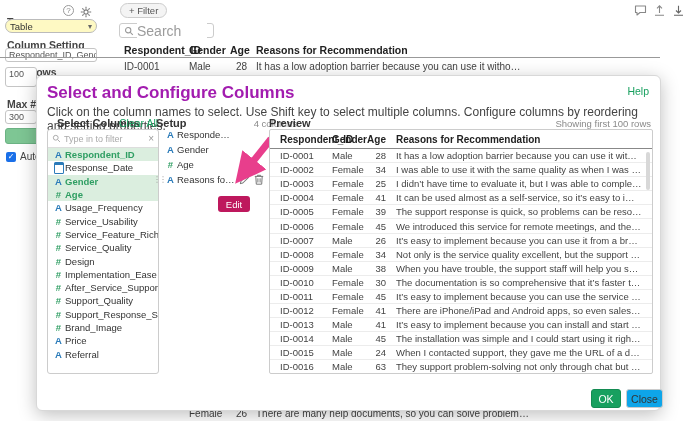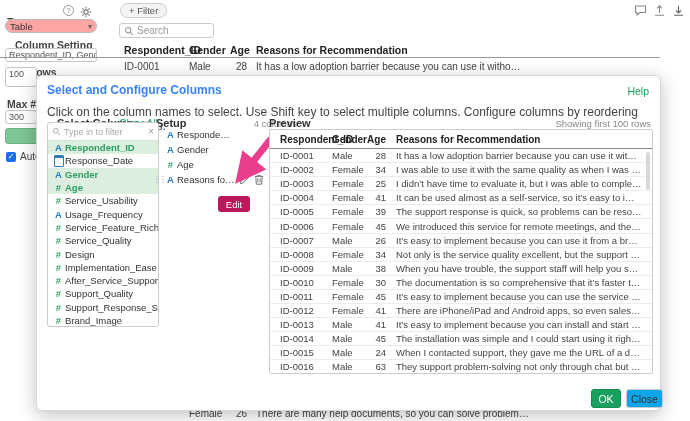--- a/index.html
+++ b/index.html
@@ -5,65 +5,65 @@
   * { box-sizing: border-box; margin: 0; padding: 0; }
   html,body { width:690px; height:421px; }
   body { font-family:"Liberation Sans", sans-serif; background:#fff; color:#333; overflow:hidden; }
   .stage { position:relative; width:690px; height:421px; background:#fff; overflow:hidden; }
 
   
   .lbl { font-size:10.5px; font-weight:bold; color:#444; }
   .sb-type-label { position:absolute; left:7px; top:16px; }
   .icon-q { position:absolute; left:63px; top:5px; width:11px; height:11px; border:1px solid #999; border-radius:50%; color:#888; font-size:8px; line-height:9px; text-align:center; }
   .icon-gear { position:absolute; left:80px; top:4px; width:12px; height:12px; }
-  .sb-select { position:absolute; left:5px; top:19px; width:92px; height:14px; border:1px solid #bbb; border-radius:7px; background:#fca5a5; font-size:9.5px; color:#333; padding:1px 4px; display:flex; align-items:center; justify-content:space-between; }
+  .sb-select { position:absolute; left:5px; top:19px; width:92px; height:14px; border:1px solid #bbb; border-radius:7px; background:#fef9c3; font-size:9.5px; color:#333; padding:1px 4px; display:flex; align-items:center; justify-content:space-between; }
   .sb-select .caret { color:#666; font-size:8px; }
-  .sb-colset-label { position:absolute; left:15px; top:39px; }
+  .sb-colset-label { position:absolute; left:7px; top:39px; }
   .sb-input { position:absolute; border:1px solid #c5c5c5; border-radius:3px; background:#fff; font-size:9px; color:#555; padding:1px 3px; line-height:11px; white-space:nowrap; overflow:hidden; }
   .sb-colset-input { left:5px; top:48px; width:92px; height:14px; }
   .sb-rows-label { position:absolute; left:7px; top:66px; }
   .sb-rows-input { left:5px; top:67px; width:32px; height:20px; }
   .sb-max-label { position:absolute; left:7px; top:98px; white-space:nowrap; }
   .sb-max-input { left:5px; top:110px; width:32px; height:14px; }
   .sb-run-btn { position:absolute; left:5px; top:128px; width:100px; height:16px; background:#7ec694; border:1px solid #6bb283; border-radius:3px; }
   .sb-auto { position:absolute; left:6px; top:151px; display:flex; align-items:center; gap:4px; font-size:10px; color:#444; white-space:nowrap; }
   .checkbox { width:10px; height:10px; background:#1a6fe8; border-radius:2px; color:#fff; font-size:8px; line-height:10px; text-align:center; flex:none; }
 
   .tb-filter-btn { position:absolute; left:120px; top:3px; height:15px; padding:0 8px; background:#f4f4f4; border:1px solid #ccc; border-radius:8px; font-size:9.5px; color:#555; line-height:13px; }
   .tb-search { position:absolute; left:119px; top:23px; width:95px; height:15px; border:1px solid #ccc; border-radius:3px; background:#fff; display:flex; align-items:center; padding:0 4px; gap:3px; }
-  .tb-search input { border:none; outline:none; width:70px; font-size:10px; color:#333; font-family:"Liberation Sans",sans-serif; }
+  .tb-search input { border:none; outline:none; width:70px; font-size:14px; color:#333; font-family:"Liberation Sans",sans-serif; }
   .tb-search input::placeholder { color:#9b9b9b; }
   .tb-showing { position:absolute; left:222px; top:26px; font-size:10px; color:#555; }
   .tb-right-icons { position:absolute; right:5px; top:4px; display:flex; gap:6px; }
   .tb-right-icons .ric { width:13px; height:13px; }
 
   .bg-row { position:absolute; left:0; width:690px; display:flex; align-items:center; font-size:10px; color:#444; }
   .bg-head { top:42px; height:16px; font-size:10.5px; font-weight:bold; color:#222; border-bottom:1px solid #999; width:660px; }
   .bg-r1 { top:59px; height:15px; }
   .bg-r2 { top:406px; height:15px; }
   .bg-c-id { margin-left:124px; width:65px; flex:none; }
   .bg-c-g  { width:41px; flex:none; }
   .bg-c-a  { width:17px; flex:none; text-align:right; white-space:nowrap; }
   .bg-c-r  { margin-left:9px; flex:1; white-space:nowrap; overflow:hidden; }
 
   
   .modal { position:absolute; left:36px; top:75px; width:625px; height:336px; background:#fff; border:1px solid #d8d8d8; border-radius:6px; box-shadow:0 4px 18px rgba(0,0,0,0.25); }
-  .m-title { position:absolute; left:10px; top:7px; font-size:12px; font-weight:bold; color:#3b82f6; }
+  .m-title { position:absolute; left:10px; top:7px; font-size:17px; font-weight:bold; color:#a21caf; }
   .m-help { position:absolute; right:11px; top:9px; font-size:10.5px; color:#18a05f; cursor:pointer; }
   .m-desc { position:absolute; left:10px; top:29px; font-size:12px; color:#444; }
   .sec-hdr { position:absolute; top:41px; font-size:11px; font-weight:bold; color:#333; }
   .m-select-hdr { left:20px; }
   .m-clear { position:absolute; left:82px; top:41px; font-size:10.5px; color:#18a05f; font-weight:normal; cursor:pointer; }
   .m-setup-hdr { left:119px; }
   .m-count { position:absolute; top:42px; right:363px; font-size:9.5px; color:#8a8a8a; font-weight:normal; }
   .m-preview-hdr { left:232px; }
   .m-showing { position:absolute; top:42px; right:9px; font-size:9.5px; color:#8a8a8a; }
 
   
-  .col-box { position:absolute; left:10px; top:46px; width:112px; height:205px; border:1px solid #ccc; border-radius:3px; background:#fff; overflow:hidden; }
+  .col-box { position:absolute; left:10px; top:53px; width:112px; height:245px; border:1px solid #ccc; border-radius:3px; background:#fff; overflow:hidden; }
   .col-filter { height:18px; border-bottom:1px solid #ddd; display:flex; align-items:center; padding:0 4px; gap:3px; }
   .col-filter input { border:none; outline:none; width:78px; font-size:9px; color:#333; font-family:"Liberation Sans",sans-serif; }
   .col-filter input::placeholder { color:#aaa; }
   .col-filter .clear-x { color:#999; font-size:10px; margin-left:auto; cursor:pointer; }
   .col-item { display:flex; align-items:center; height:13.3px; padding-left:4px; font-size:9.5px; color:#333; cursor:pointer; white-space:nowrap; }
   .col-item.selected { background:#dbeedf; }
   .col-item.selected .col-name { color:#2f9e63; font-weight:bold; }
   .ticon { display:inline-flex; width:13px; flex:none; justify-content:center; align-items:center; font-weight:bold; font-size:9.5px; }
   .ticon.t-text::before { content:"A"; color:#2b7bb9; }
   .ticon.t-number::before { content:"#"; color:#2f9e63; }
@@ -197,26 +197,26 @@
           </div>
           <div class="col-item selected">
             <span class="ticon t-text"></span>
             <span class="col-name">Gender</span>
           </div>
           <div class="col-item selected">
             <span class="ticon t-number"></span>
             <span class="col-name">Age</span>
           </div>
           <div class="col-item">
-            <span class="ticon t-number"></span>
-            <span class="col-name">Service_Usability</span>
-          </div>
-          <div class="col-item">
             <span class="ticon t-text"></span>
             <span class="col-name">Usage_Frequency</span>
+          </div>
+          <div class="col-item">
+            <span class="ticon t-number"></span>
+            <span class="col-name">Service_Usability</span>
           </div>
           <div class="col-item">
             <span class="ticon t-number"></span>
             <span class="col-name">Service_Feature_Richness</span>
           </div>
           <div class="col-item">
             <span class="ticon t-number"></span>
             <span class="col-name">Service_Quality</span>
           </div>
           <div class="col-item">

